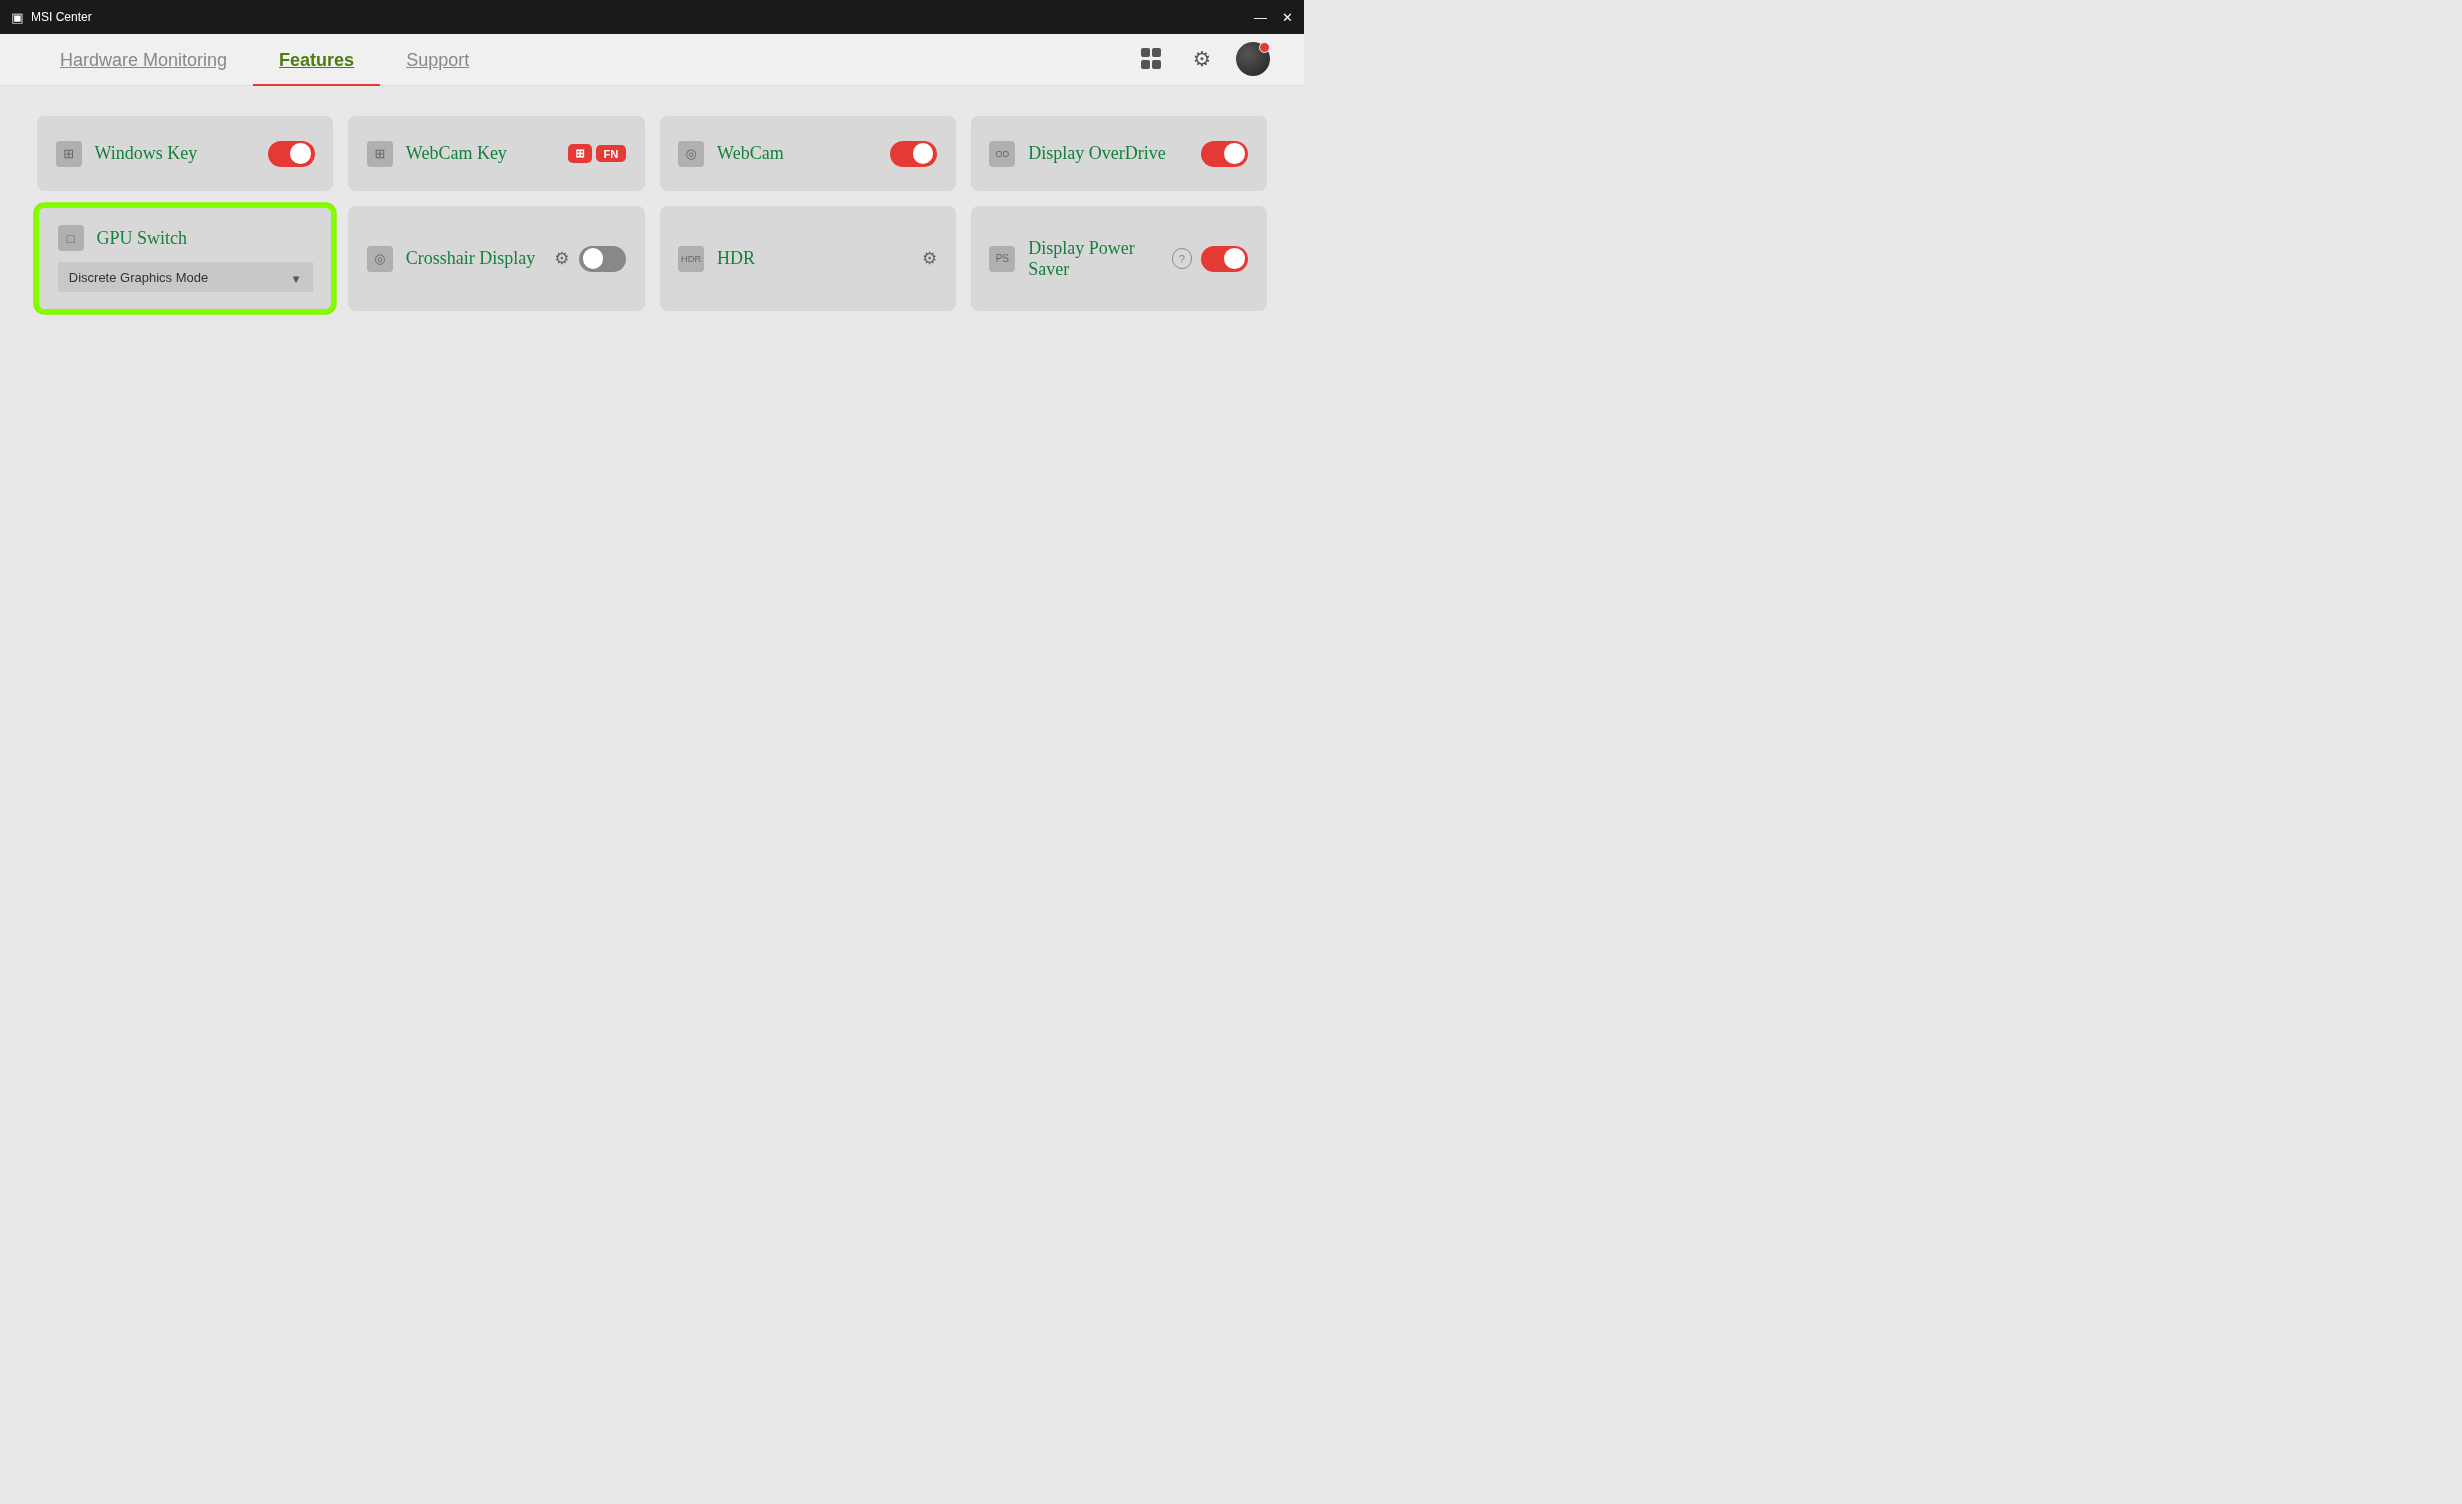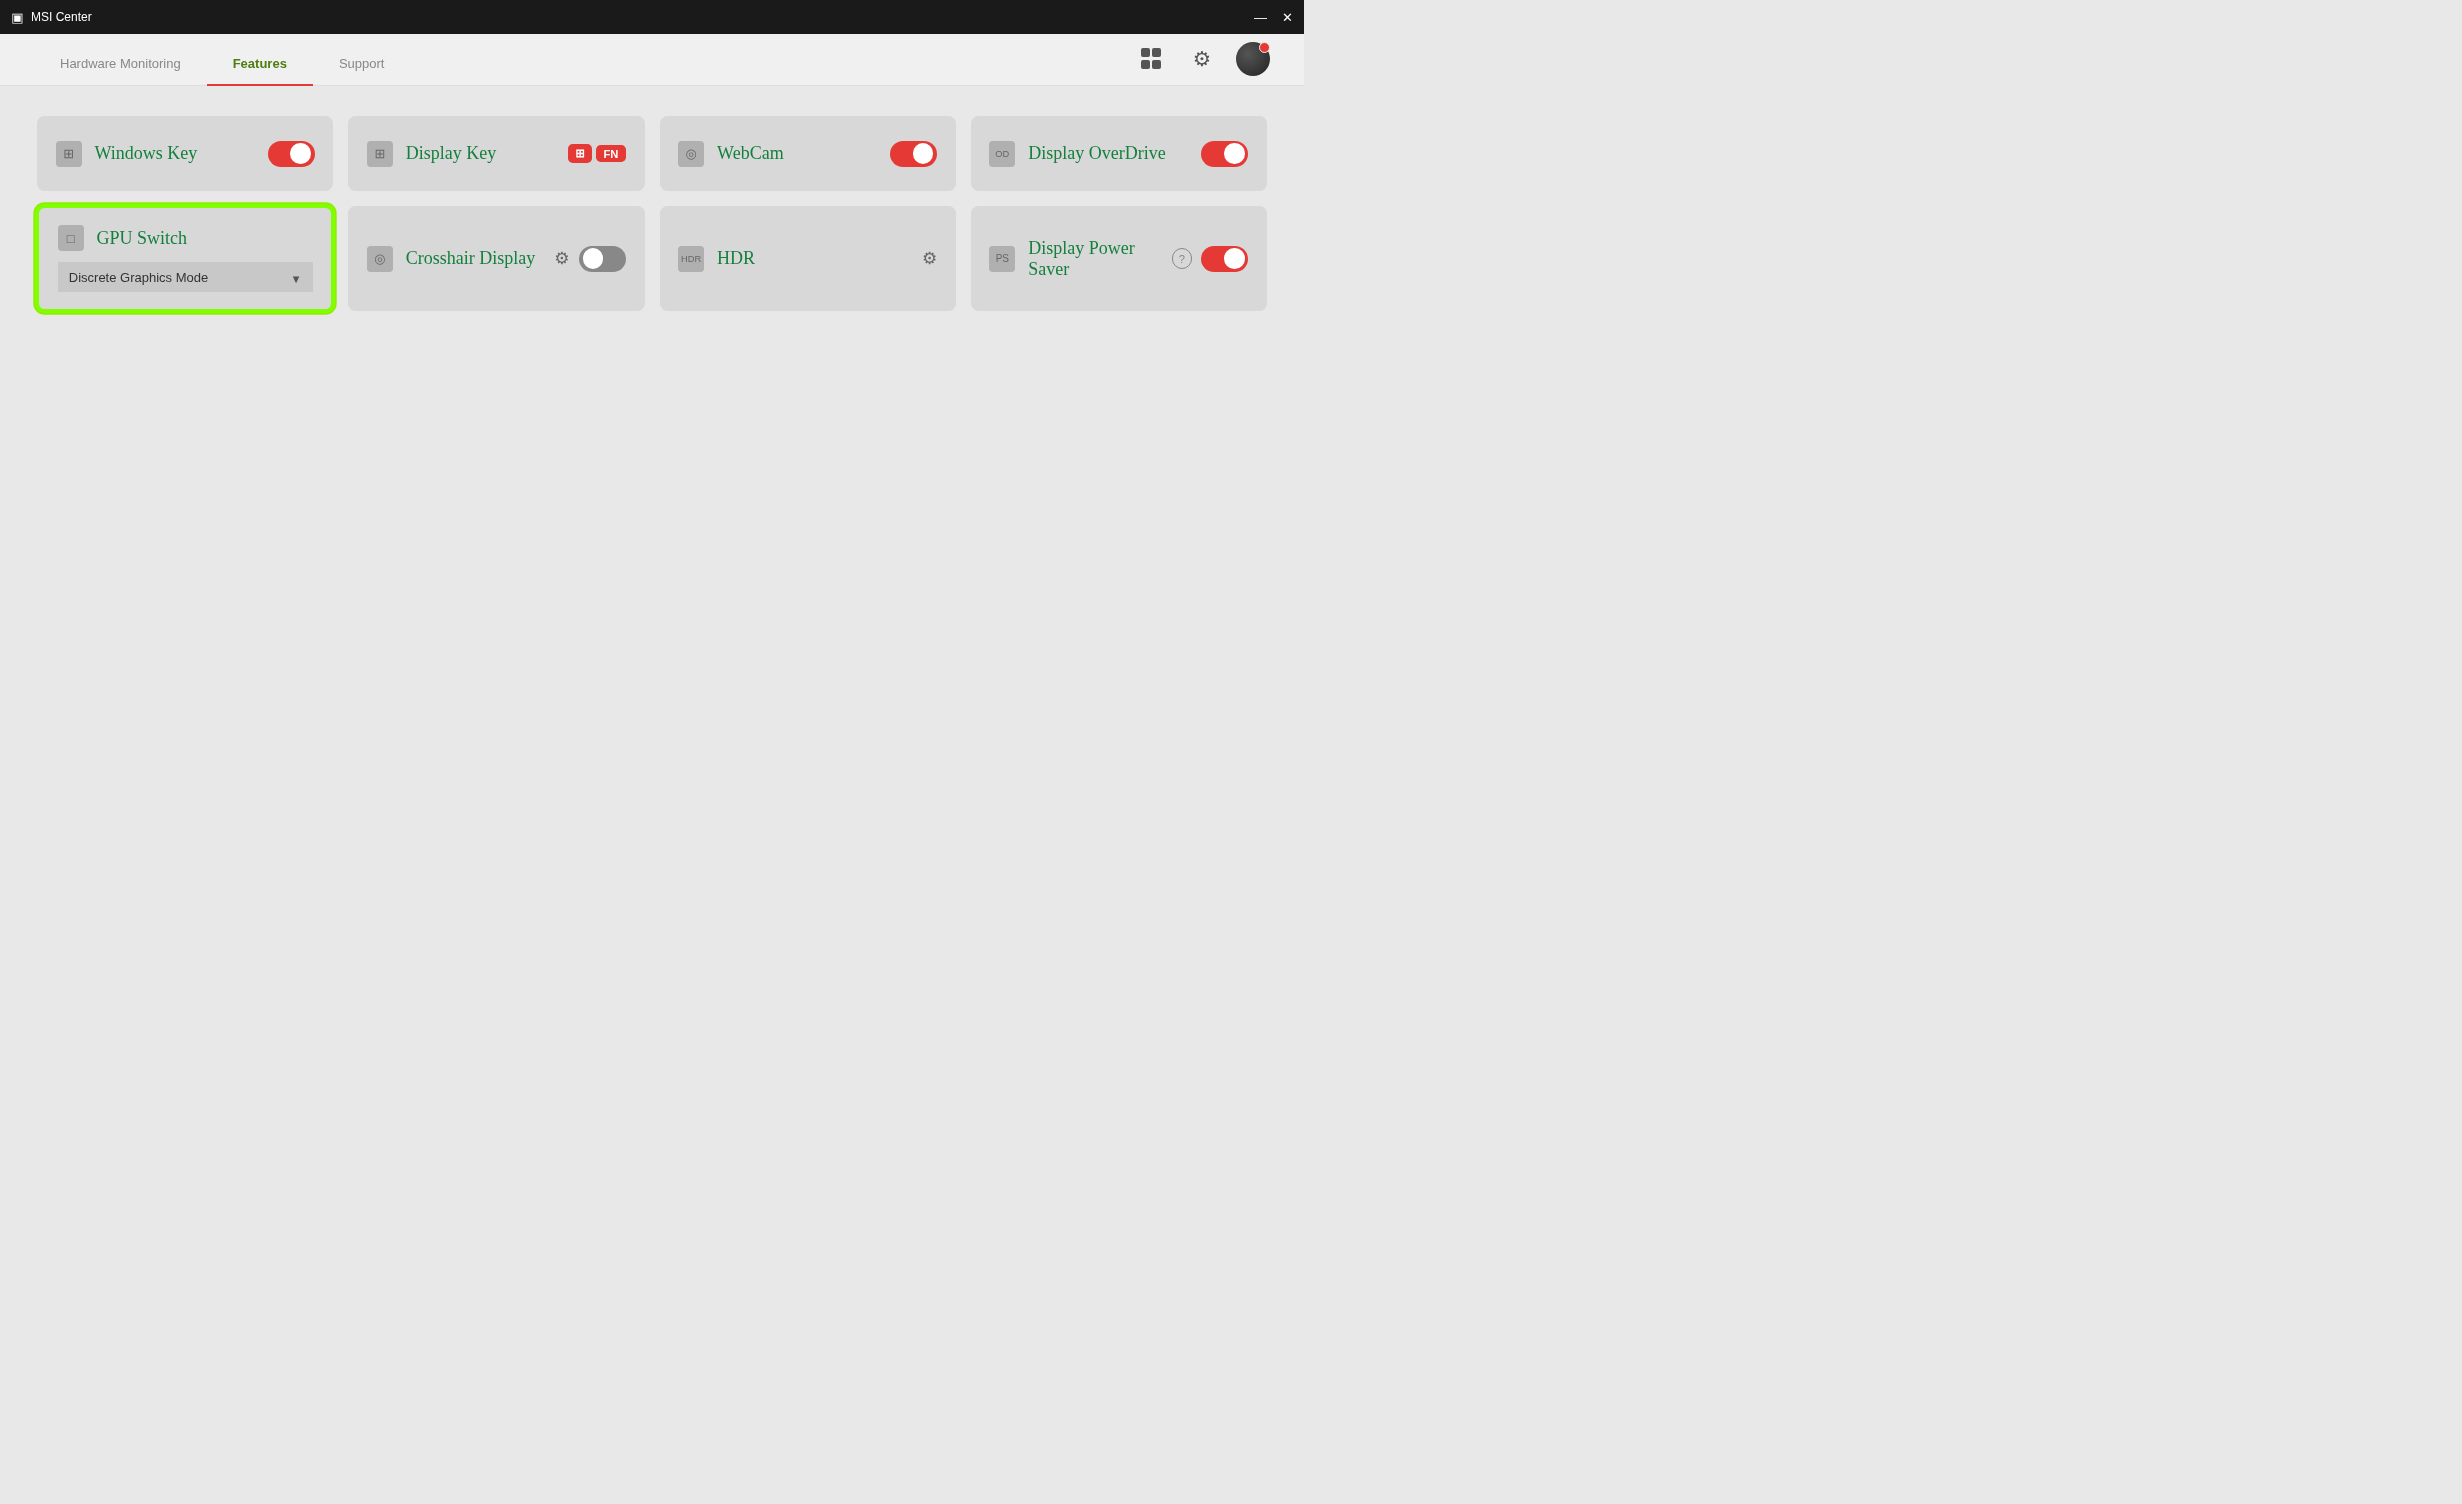--- a/index.html
+++ b/index.html
@@ -33,25 +33,26 @@
       height: 52px;
       display: flex;
       align-items: flex-end;
       padding: 0 34px;
       border-bottom: 0.9px solid #ddd;
       position: relative;
     }
     .nav-tabs { display: flex; align-items: flex-end; flex: 1; }
     .nav-tab {
       padding: 13px 26px;
-      font-size: 13px;
+      font-size: 18px;
       color: #888;
       cursor: pointer;
       border-bottom: 2.8px solid transparent;
       margin-bottom: -0.9px;
+      text-decoration: underline;
     }
     .nav-tab.active {
       color: #4d7c0f;
       font-weight: 700;
       border-bottom: 2.8px solid #e53935;
     }
     .nav-actions {
       display: flex;
       align-items: center;
       gap: 17px;
@@ -284,21 +285,21 @@
       <div class="card-left">
         <div class="card-icon">⊞</div>
         <span class="card-label">Windows Key</span>
       </div>
       <div class="toggle" title="Toggle Windows Key"></div>
     </div>
 
     <div class="card">
       <div class="card-left">
         <div class="card-icon">⊞</div>
-        <span class="card-label">Display Key</span>
+        <span class="card-label">WebCam Key</span>
       </div>
       <div class="switch-key-badge">
         <span class="key-badge">⊞</span>
         <span class="key-badge">FN</span>
       </div>
     </div>
 
     <div class="card">
       <div class="card-left">
         <div class="card-icon">◎</div>

